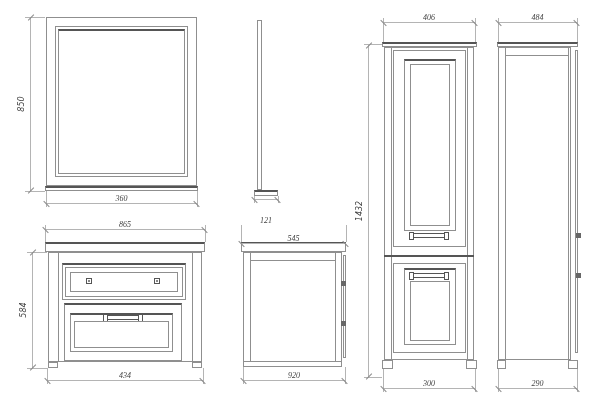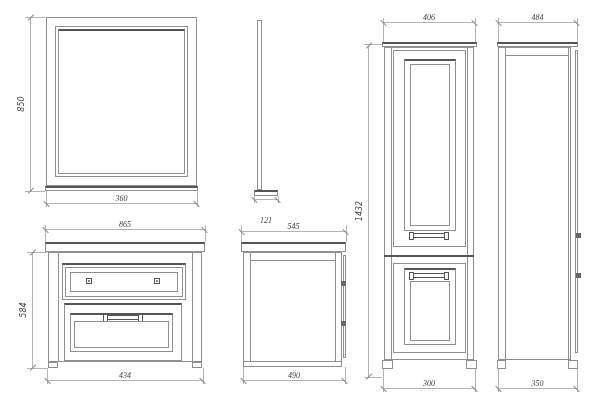--- a/index.html
+++ b/index.html
@@ -132,21 +132,21 @@
 
     <div class="ext v" style="left:498px;top:18px;height:24px"></div>
     <div class="ext v" style="left:577px;top:18px;height:24px"></div>
     <div class="dim-h" style="left:498px;top:22px;width:79px">
       <span class="lbl">484</span>
     </div>
 
     <div class="ext v" style="left:498px;top:369px;height:23px"></div>
     <div class="ext v" style="left:577px;top:369px;height:23px"></div>
     <div class="dim-h" style="left:498px;top:388px;width:79px">
-      <span class="lbl">350</span>
+      <span class="lbl">290</span>
     </div>
   </div>
 
   <div>
     <div class="r dt" style="left:45px;top:242px;width:160px;height:10px"></div>
     <div class="r" style="left:48px;top:252px;width:154px;height:110px"></div>
     <div class="lv" style="left:58px;top:252px;height:110px"></div>
     <div class="lv" style="left:192px;top:252px;height:110px"></div>
 
     <div class="r dt" style="left:62px;top:263px;width:124px;height:37px"></div>
@@ -188,24 +188,24 @@
     <div class="lv" style="left:250px;top:252px;height:110px"></div>
     <div class="lv" style="left:335px;top:252px;height:110px"></div>
     <div class="lh" style="left:250px;top:260px;width:85px"></div>
     <div class="r" style="left:343px;top:255px;width:3px;height:103px"></div>
     <div class="hinge" style="left:341px;top:281px;width:5px;height:5px"></div>
     <div class="hinge" style="left:341px;top:321px;width:5px;height:5px"></div>
     <div class="r" style="left:243px;top:361px;width:99px;height:6px"></div>
 
     <div class="ext v" style="left:241px;top:225px;height:17px"></div>
     <div class="ext v" style="left:346px;top:225px;height:17px"></div>
-    <div class="dim-h" style="left:241px;top:231px;width:105px">
+    <div class="dim-h" style="left:241px;top:243px;width:105px">
       <span class="lbl">545</span>
     </div>
 
     <div class="ext v" style="left:243px;top:367px;height:17px"></div>
     <div class="ext v" style="left:345px;top:367px;height:17px"></div>
     <div class="dim-h" style="left:243px;top:380px;width:102px">
-      <span class="lbl">490</span>
+      <span class="lbl">920</span>
     </div>
   </div>
 
 </div>
 
 </body></html>

